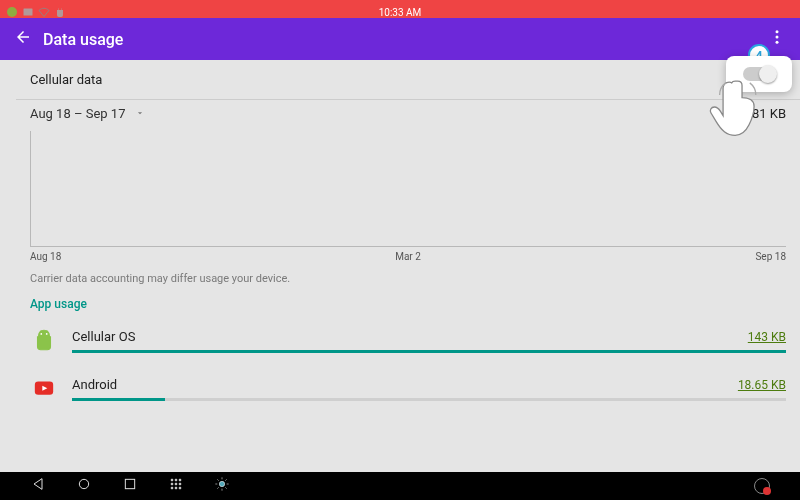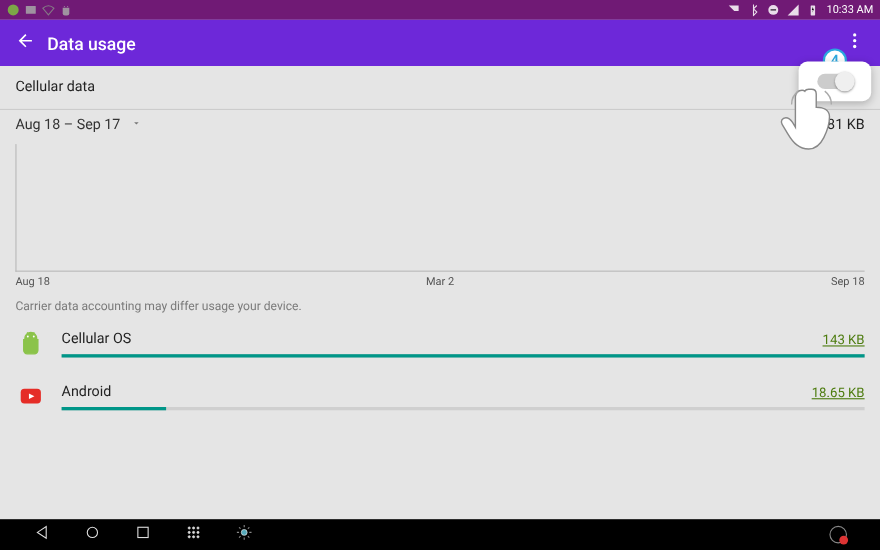--- a/index.html
+++ b/index.html
@@ -1,34 +1,34 @@
 <!DOCTYPE html>
 <html><head>
 <meta charset="utf-8">
 <style>
   * { box-sizing: border-box; margin: 0; padding: 0; }
   html, body { width: 800px; height: 500px; font-family: "Roboto", "Helvetica Neue", Arial, sans-serif; background:#e5e5e5; overflow:hidden; }
   .screen { width:800px; height:500px; display:flex; flex-direction:column; background:#e5e5e5; position:relative; }
 
   
-  .statusbar { height:18px; background:#701a75; color:#fff; display:flex; align-items:center; justify-content:flex-end; padding:0 6px; font-size:10px; gap:6px; }
+  .statusbar { height:18px; background:#ef4444; color:#fff; display:flex; align-items:center; justify-content:flex-end; padding:0 6px; font-size:10px; gap:6px;flex-direction:column; }
   .statusbar .left-icons { position:absolute; left:6px; display:flex; gap:4px; }
   .status-ico { width:12px; height:12px; display:inline-flex; align-items:center; justify-content:center; }
   .status-ico svg { width:12px; height:12px; fill:#fff; opacity:.85; }
   .left-icons .status-ico svg { fill:#a8a8a8; }
   .left-icons .status-ico.green svg { fill:#7fbf3f; }
 
   
   .appbar { height:42px; background:#6d28d9; color:#fff; display:flex; align-items:center; padding:0 14px; gap:11px; }
   .appbar .title { font-size:16px; font-weight:500; }
   .appbar .spacer { flex:1; }
   .back-ico svg, .more-ico svg { width:18px; height:18px; fill:#fff; }
 
   
-  .content { flex:1; overflow:hidden; display:flex; flex-direction:column; }
+  .content { flex:1; overflow:hidden; display:flex; flex-direction:column;padding-left:16px; }
 
   .row { display:flex; align-items:center; padding:12px 14px; font-size:13px; color:#222; }
   .row .right { margin-left:auto; color:#222; }
 
   .cellular-row { padding-top:12px; padding-bottom:12px; }
   .period-row { padding-top:6px; padding-bottom:10px; gap:10px; color:#333; }
   .dropdown-ico svg { width:10px; height:10px; fill:#777; }
 
   
   .chart { margin:0 14px; height:116px; border-left:1px solid #b8b8b8; border-bottom:1px solid #b8b8b8; position:relative; }
@@ -158,20 +158,21 @@
     <div class="chart-row-wrap">
       <div class="chart"></div>
       <div class="chart-labels">
         <span>Aug 18</span>
         <span>Mar 2</span>
         <span>Sep 18</span>
       </div>
     </div>
 
     <div class="note">Carrier data accounting may differ usage your device.</div>
+    <div class="section-title">App usage</div>
 
     <div class="app-row">
       <div class="app-icon" style="background:transparent;">
         <svg viewBox="0 0 24 24" width="26" height="26">
             <path fill="#8bc34a" d="M6 8h12v9a3 3 0 0 1-3 3H9a3 3 0 0 1-3-3V8zm1-1a5 5 0 0 1 10 0H7zm2-5l1 2m5-2l-1 2" stroke="#8bc34a" stroke-width="1"></path>
             <circle cx="9.5" cy="5.5" r=".8" fill="#fff"></circle>
             <circle cx="14.5" cy="5.5" r=".8" fill="#fff"></circle>
           </svg>
       </div>
       <div class="app-main">

